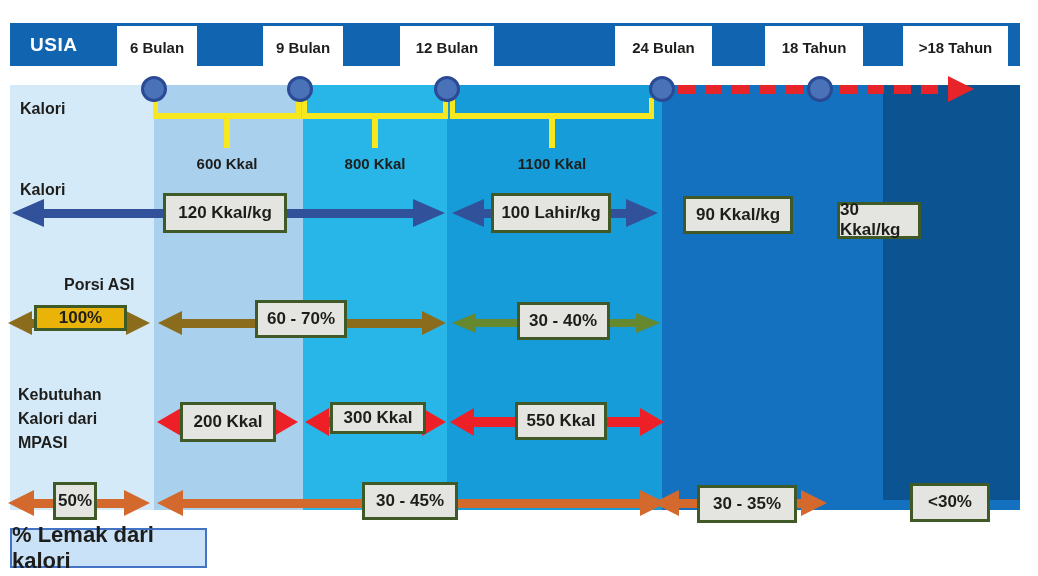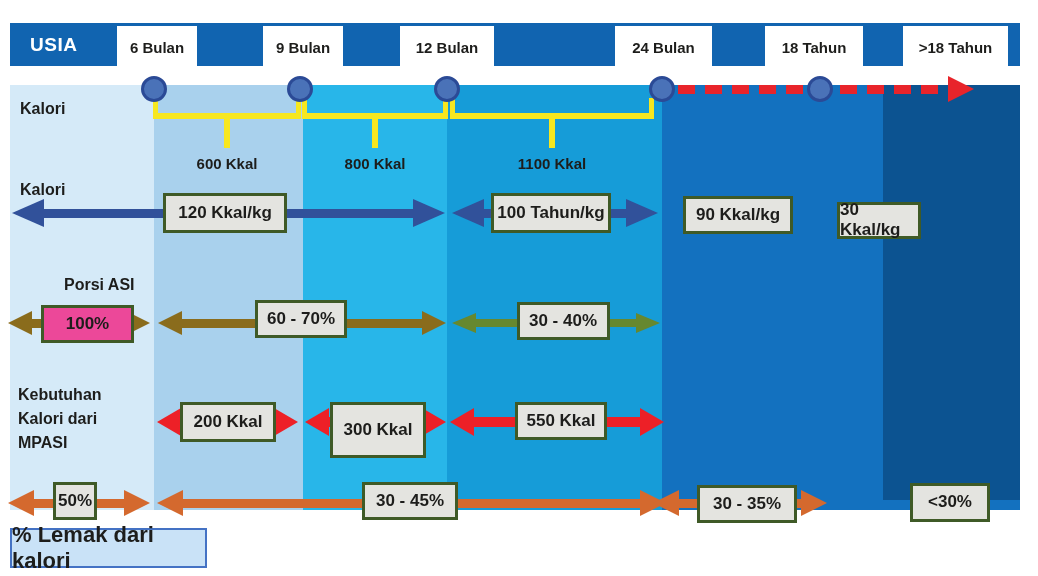--- a/index.html
+++ b/index.html
@@ -94,26 +94,26 @@
     <div style="left: 32px; top: 498.5px; width: 94px; height: 9px; background: rgb(212, 105, 46);"></div>
     <div class="tri" style="left: 8px; top: 490px; border-top: 13px solid transparent; border-bottom: 13px solid transparent; border-right: 26px solid rgb(212, 105, 46);"></div>
     <div class="tri" style="left: 124px; top: 490px; border-top: 13px solid transparent; border-bottom: 13px solid transparent; border-left: 26px solid rgb(212, 105, 46);"></div>
     <div style="left: 181px; top: 498.5px; width: 461px; height: 9px; background: rgb(212, 105, 46);"></div>
     <div class="tri" style="left: 157px; top: 490px; border-top: 13px solid transparent; border-bottom: 13px solid transparent; border-right: 26px solid rgb(212, 105, 46);"></div>
     <div class="tri" style="left: 640px; top: 490px; border-top: 13px solid transparent; border-bottom: 13px solid transparent; border-left: 26px solid rgb(212, 105, 46);"></div>
     <div style="left: 677px; top: 498.5px; width: 126px; height: 9px; background: rgb(212, 105, 46);"></div>
     <div class="tri" style="left: 653px; top: 490px; border-top: 13px solid transparent; border-bottom: 13px solid transparent; border-right: 26px solid rgb(212, 105, 46);"></div>
     <div class="tri" style="left: 801px; top: 490px; border-top: 13px solid transparent; border-bottom: 13px solid transparent; border-left: 26px solid rgb(212, 105, 46);"></div>
     <div class="vbox" style="left: 163px; top: 193px; width: 124px; height: 40px; background: rgb(228, 228, 224); border-color: rgb(63, 90, 39);">120 Kkal/kg</div>
-    <div class="vbox" style="left: 491px; top: 193px; width: 120px; height: 40px; background: rgb(228, 228, 224); border-color: rgb(63, 90, 39);">100 Tahun/kg</div>
+    <div class="vbox" style="left: 491px; top: 193px; width: 120px; height: 40px; background: rgb(228, 228, 224); border-color: rgb(63, 90, 39);">100 Lahir/kg</div>
     <div class="vbox" style="left: 683px; top: 196px; width: 110px; height: 38px; background: rgb(228, 228, 224); border-color: rgb(63, 90, 39);">90 Kkal/kg</div>
     <div class="vbox" style="left: 837px; top: 201.5px; width: 84px; height: 37px; background: rgb(228, 228, 224); border-color: rgb(63, 90, 39);">30 Kkal/kg</div>
-    <div class="vbox" style="left: 41px; top: 305px; width: 93px; height: 38px; background: #ec4899; border-color: rgb(63, 90, 39);">100%</div>
+    <div class="vbox" style="left: 34px; top: 305px; width: 93px; height: 26px; background: #eab308; border-color: rgb(63, 90, 39);">100%</div>
     <div class="vbox" style="left: 255px; top: 300px; width: 92px; height: 38px; background: rgb(228, 228, 224); border-color: rgb(63, 90, 39);">60 - 70%</div>
     <div class="vbox" style="left: 516.5px; top: 302px; width: 93px; height: 38px; background: rgb(228, 228, 224); border-color: rgb(63, 90, 39);">30 - 40%</div>
     <div class="vbox" style="left: 180px; top: 402px; width: 96px; height: 40px; background: rgb(228, 228, 224); border-color: rgb(63, 90, 39);">200 Kkal</div>
-    <div class="vbox" style="left: 330px; top: 402px; width: 96px; height: 56px; background: rgb(228, 228, 224); border-color: rgb(63, 90, 39);">300 Kkal</div>
+    <div class="vbox" style="left: 330px; top: 402px; width: 96px; height: 32px; background: rgb(228, 228, 224); border-color: rgb(63, 90, 39);">300 Kkal</div>
     <div class="vbox" style="left: 515px; top: 402px; width: 92px; height: 38px; background: rgb(228, 228, 224); border-color: rgb(63, 90, 39);">550 Kkal</div>
     <div class="vbox" style="left: 53px; top: 482px; width: 44px; height: 38px; background: rgb(228, 228, 224); border-color: rgb(63, 90, 39);">50%</div>
     <div class="vbox" style="left: 362px; top: 482px; width: 96px; height: 38px; background: rgb(228, 228, 224); border-color: rgb(63, 90, 39);">30 - 45%</div>
     <div class="vbox" style="left: 697px; top: 485px; width: 100px; height: 38px; background: rgb(228, 228, 224); border-color: rgb(63, 90, 39);">30 - 35%</div>
     <div class="vbox" style="left: 910px; top: 482.5px; width: 80px; height: 39px; background: rgb(228, 228, 224); border-color: rgb(63, 90, 39);">&lt;30%</div>
   </div>
 
 </body></html>

